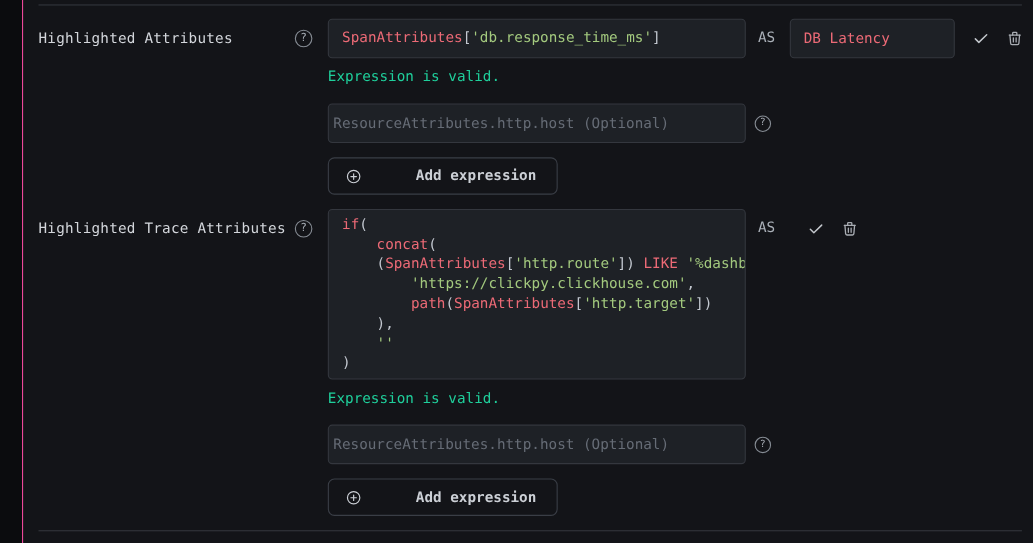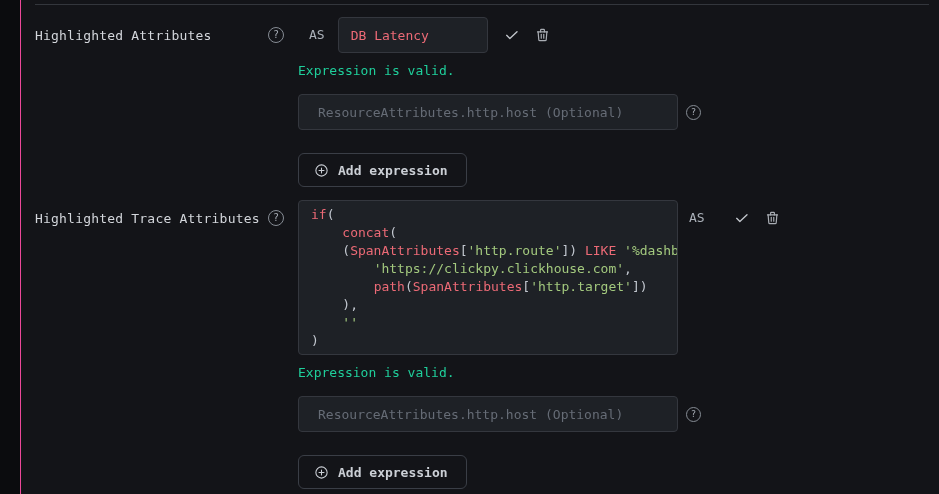--- a/index.html
+++ b/index.html
@@ -57,45 +57,46 @@
   .icon-btn{
     background:none;border:none;height:36px;display:flex;align-items:center;
     cursor:pointer;padding:0;flex:none;
   }
   .icon-btn.check{margin-left:16px}
   .icon-btn.trash{margin-left:15px}
   .icon-btn svg{display:block}
   .valid-msg{color:var(--teal);margin-top:9px;line-height:18px}
   .optional-row{display:flex;align-items:center;margin-top:14px}
   .text-input{
-    width:380px;height:36px;padding:0 19px;color:var(--label);outline:none;
+    width:380px;height:36px;padding:0 4px;color:var(--label);outline:none;
   }
   .text-input::placeholder{color:var(--placeholder)}
   .optional-row .help-icon{margin-left:8px;width:15px;height:15px;line-height:13px;font-size:9px}
   .add-btn{
-    margin-top:23px;height:34px;display:flex;align-items:center;
+    margin-top:13px;height:34px;display:flex;align-items:center;
     background:transparent;border:1px solid var(--btn-border);border-radius:6px;
     color:var(--btn-text);font-family:inherit;font-size:13px;font-weight:bold;
-    padding:0 18px 0 15px;cursor:pointer;
+    padding:0 18px 0 15px;cursor:pointer;gap:40px;
   }
   .add-btn svg{margin-right:9px}
 </style>
 </head>
 <body>
 
 <div class="panel">
   <div class="divider top"></div>
 
   <section class="row">
     <div class="label-cell">
       <span class="field-label">Highlighted Attributes</span>
       <span class="help-icon">?</span>
     </div>
     <div class="content">
       <div class="expr-line">
+        <div class="code-input"><span class="tok-red">SpanAttributes</span><span class="tok-pun">[</span><span class="tok-grn">'db.response_time_ms'</span><span class="tok-pun">]</span></div>
         <span class="as-label">AS</span>
         <input class="alias-input" value="DB Latency" style="">
         <button class="icon-btn check">
           <svg width="16" height="16" viewBox="0 0 24 24" fill="none" stroke="#c3c7cc" stroke-width="2" stroke-linecap="round" stroke-linejoin="round">
               <path d="M4 12.5l4.8 4.8L19.5 7"></path>
             </svg>
         </button>
         <button class="icon-btn trash">
           <svg width="15" height="16" viewBox="0 0 24 24" fill="none" stroke="#a9adb3" stroke-width="1.9" stroke-linecap="round" stroke-linejoin="round">
               <path d="M4 7h16"></path>

